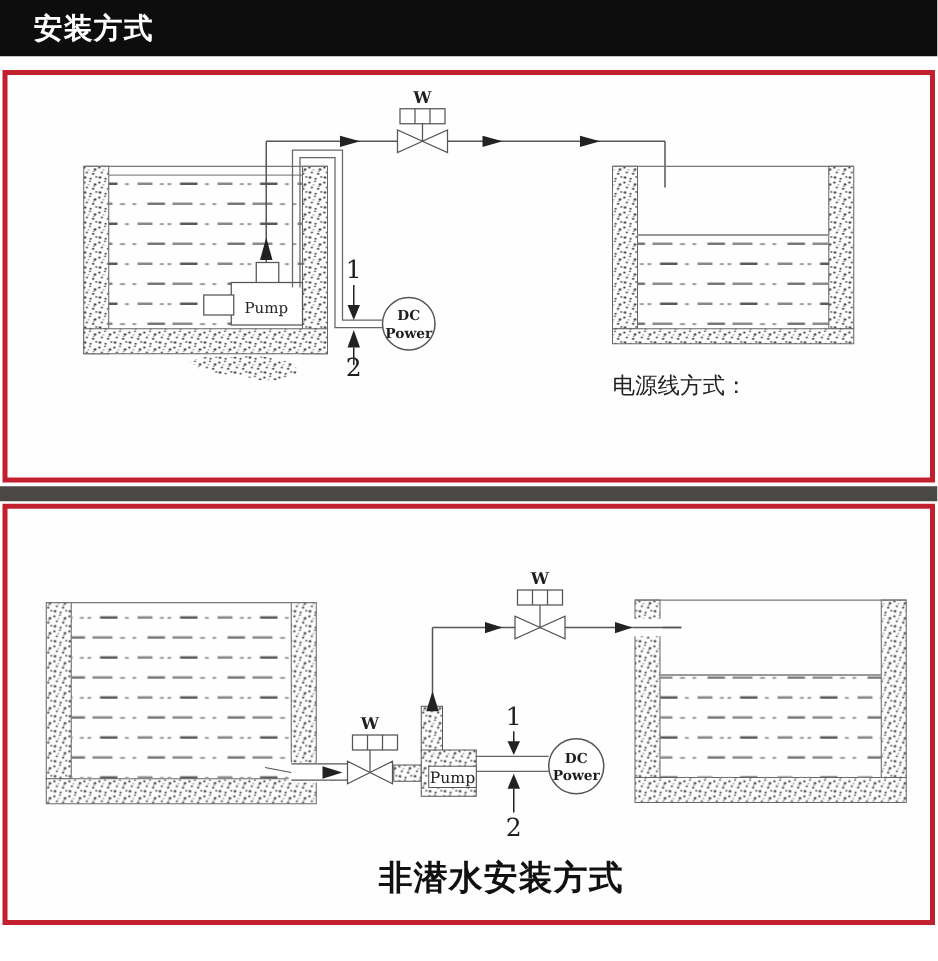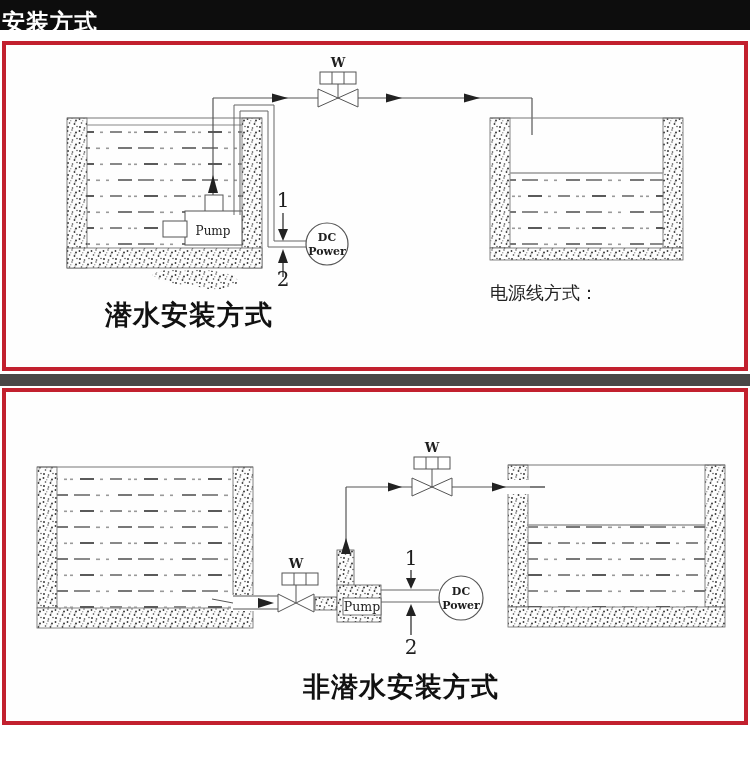--- a/index.html
+++ b/index.html
@@ -1,18 +1,18 @@
 <!DOCTYPE html>
 <html><head>
 <meta charset="utf-8">
 <style>
   html,body{margin:0;padding:0;background:#ffffff;}
   body{width:750px;height:769px;position:relative;font-family:"Liberation Sans",sans-serif;}
-  .header{height:30px;background:#0d0d0d;color:#ffffff;font-size:23px;font-weight:bold;
-          line-height:45px;padding-left:2px;box-sizing:border-box;letter-spacing:1px;}
+  .header{height:45px;background:#0d0d0d;color:#ffffff;font-size:23px;font-weight:bold;
+          line-height:45px;padding-left:27px;box-sizing:border-box;letter-spacing:1px;}
   .panel{position:relative;margin:0 2px;border:4px solid #c2202e;background:#fefefe;box-sizing:border-box;}
   .panel-top{margin-top:11px;height:330px;}
   .panel-bottom{height:337px;}
   .divider{height:12px;background:#4a4747;margin-top:3px;margin-bottom:2px;}
   svg.diagram{display:block;}
   .caption{position:absolute;font-weight:bold;color:#111;font-size:27px;letter-spacing:1px;
            font-family:"Liberation Sans",sans-serif;white-space:nowrap;}
   .caption-top{left:99px;top:252px;}
   .caption-bottom{left:297px;top:277px;text-align:center;}
   .note{position:absolute;left:484px;top:236px;color:#222;font-size:18px;line-height:25px;
@@ -118,21 +118,20 @@
     <g>
       <rect x="484" y="73" width="20" height="130" fill="url(#stipple)" stroke="#666" stroke-width="0.8"></rect>
       <rect x="657" y="73" width="20" height="130" fill="url(#stipple)" stroke="#666" stroke-width="0.8"></rect>
       <rect x="484" y="203" width="193" height="12" fill="url(#stipple)" stroke="#666" stroke-width="0.8"></rect>
       <line x1="484" y1="73" x2="677" y2="73" stroke="#777" stroke-width="1"></line>
       <line x1="504" y1="128" x2="657" y2="128" stroke="#999" stroke-width="1.5"></line>
       <rect x="504" y="130" width="153" height="72" fill="url(#water)"></rect>
     </g>
   </svg>
 
-  <div class="caption caption-top">潜水安装方式</div>
 
   <div class="note">
     <div>电源线方式：</div>
   </div>
 </div>
 
 <div class="divider"></div>
 
 <div class="panel panel-bottom">
   <svg class="diagram" width="738" height="329" viewBox="0 0 738 329">

